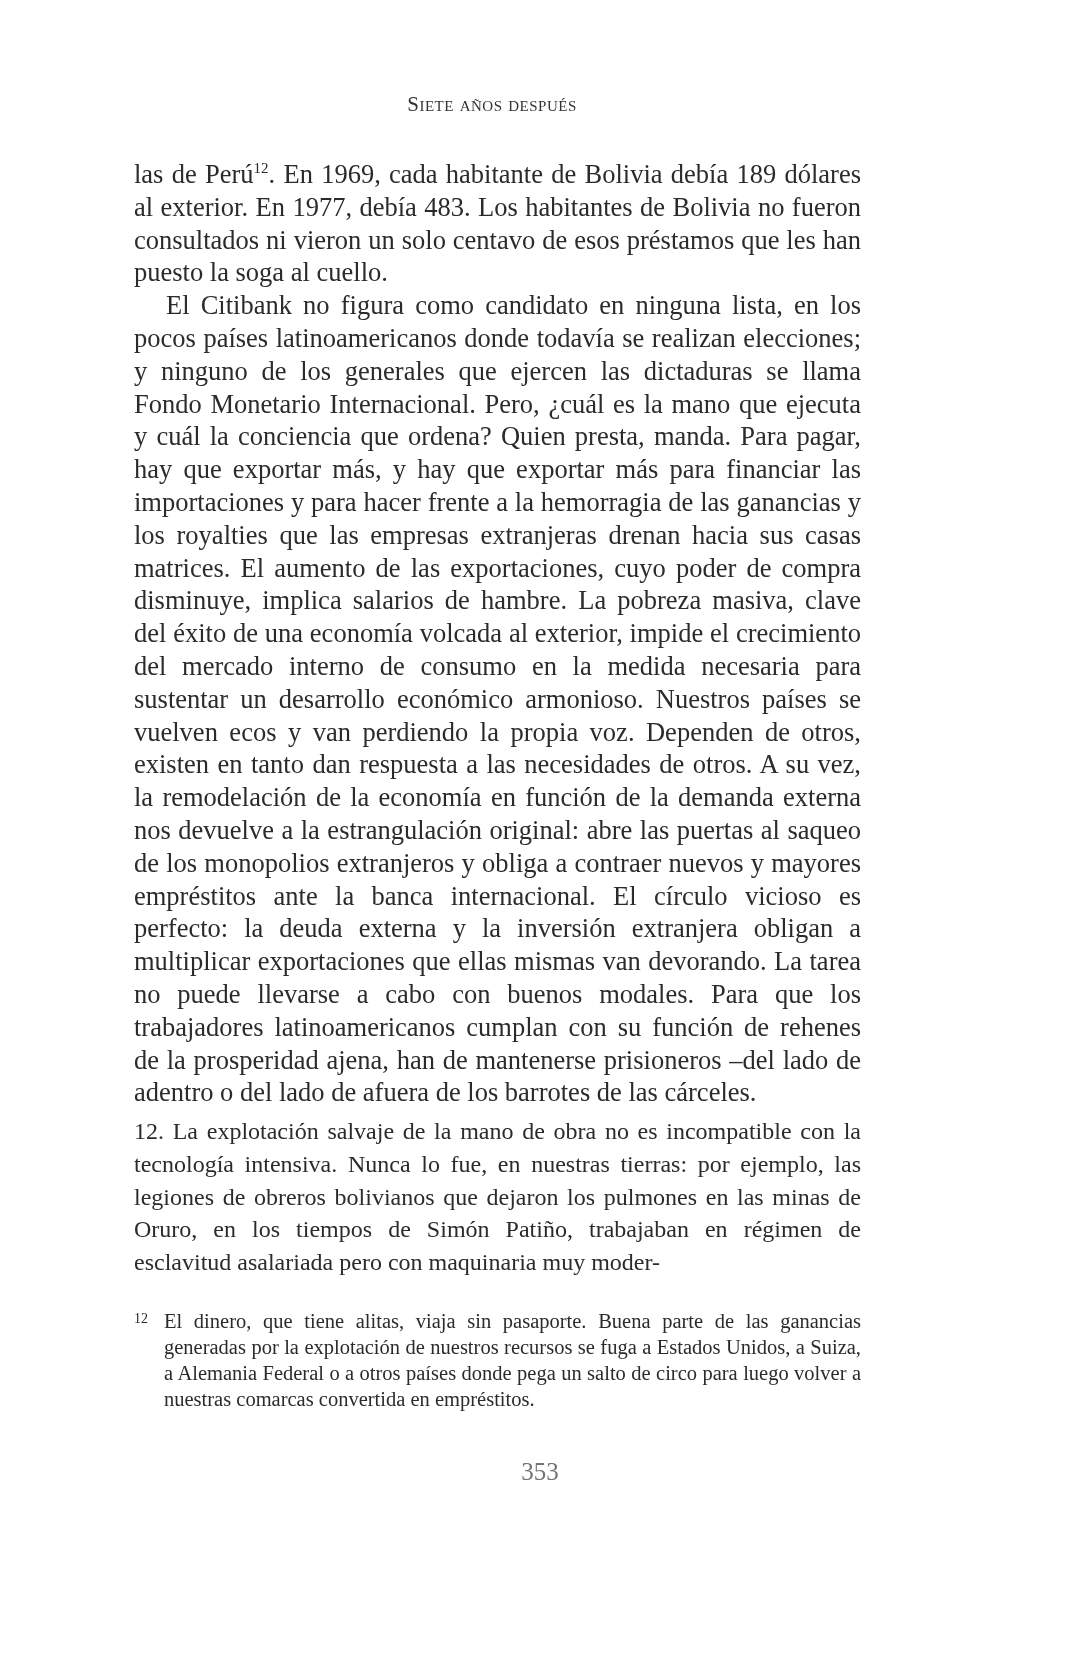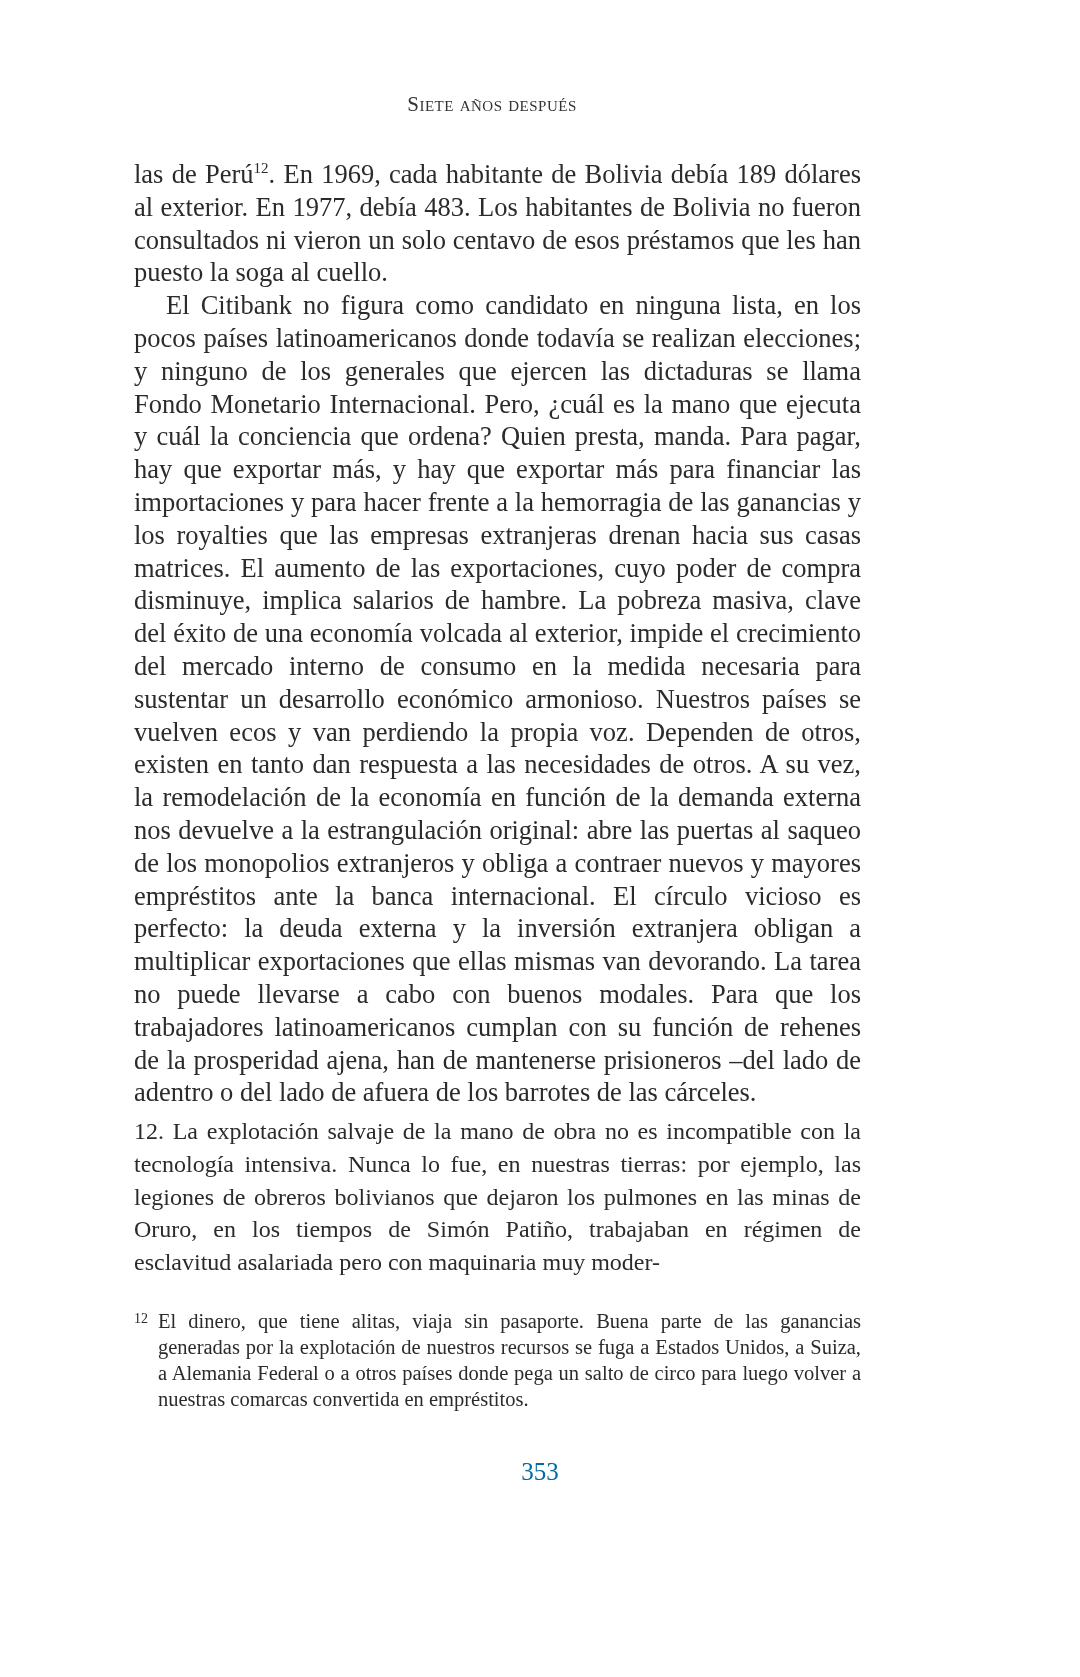--- a/index.html
+++ b/index.html
@@ -74,30 +74,30 @@
       line-height: 26px;
       text-align: justify;
     }
     .footnote .fn-num {
       position: absolute;
       left: 0;
       top: -2px;
       font-size: 14px;
     }
     .footnote .fn-text {
-      margin-left: 24px;
+      margin-left: 30px;
     }
     .page-number {
       position: absolute;
       top: 1458px;
       left: 0;
       width: 1080px;
       text-align: center;
       font-size: 25px;
-      color: #0369a1;
+      color: #737373;
     }
   </style>
 </head>
 <body>
 
 <div class="page">
 
   <div class="running-head">Siete años después</div>
 
   <div class="body-text">

